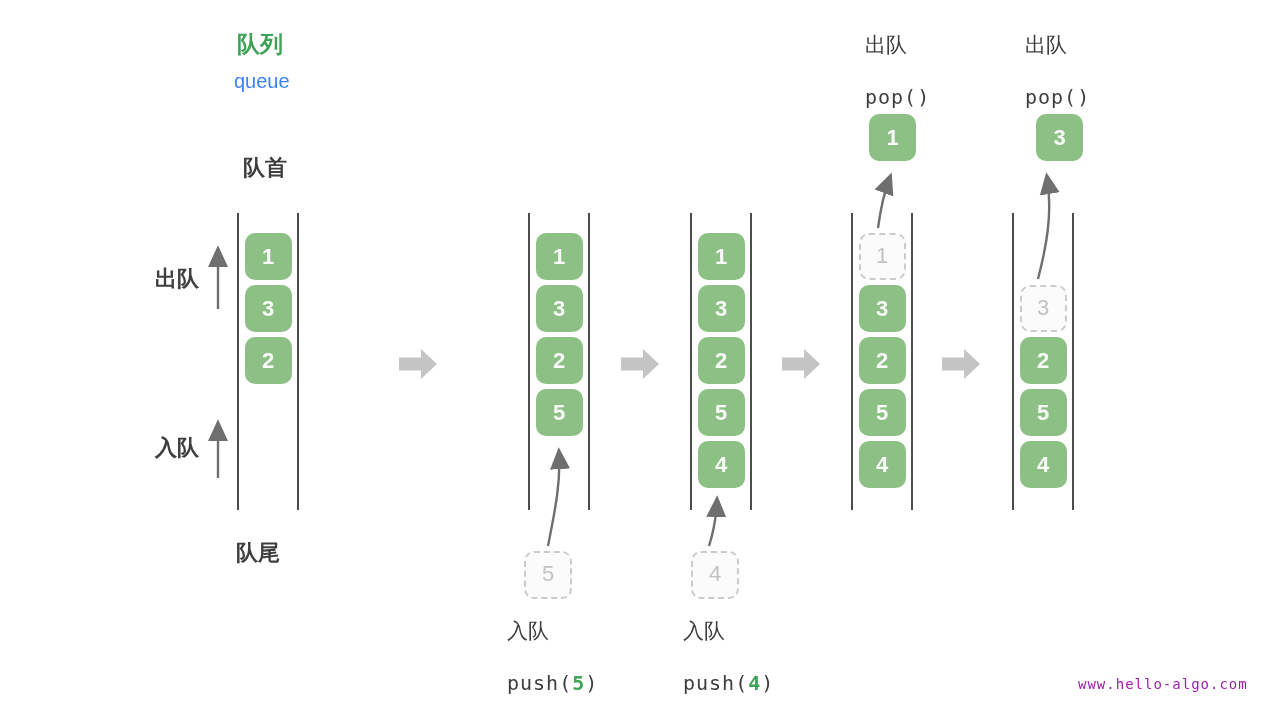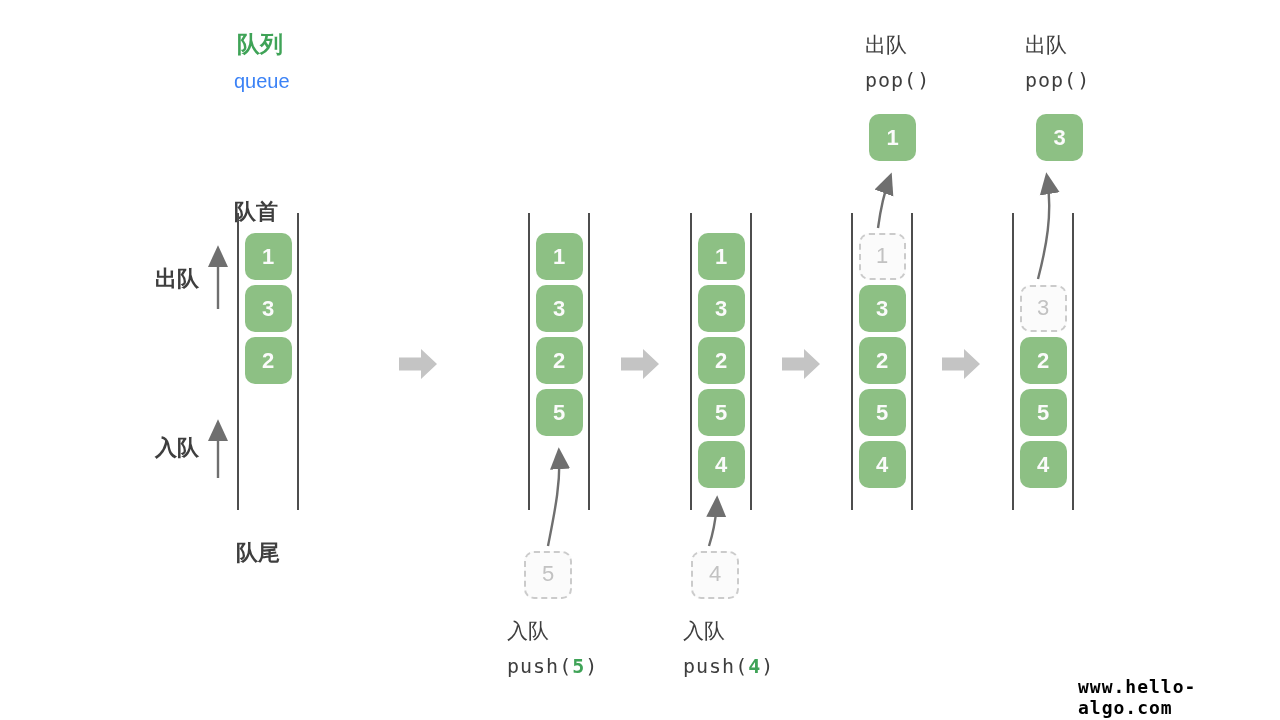--- a/index.html
+++ b/index.html
@@ -35,29 +35,29 @@
   .cell.dashed {
     background:#fbfbfb; border:2.5px dashed #cbcbcb; color:#c2c2c2;
     box-sizing:border-box; line-height:41px; font-weight:500;
   } 
 
   
   .op-label { position:absolute; }
   .op-zh { font-size:21px; color:#3e3e3e; line-height:26px; }
   .op-code {
     font-family:"DejaVu Sans Mono", monospace;
-    font-size:20px; color:#3e3e3e; line-height:26px; margin-top:9px;
+    font-size:20px; color:#3e3e3e; line-height:26px; margin-top:26px;
     letter-spacing:1px;
   }
   .op-code .arg { color:#3fa357; font-weight:bold; }
 
   .watermark {
     position:absolute; left:1078px; top:676px;
     font-family:"DejaVu Sans Mono", monospace;
-    font-size:18px; color:#000000; letter-spacing:1px;font-weight:bold;
+    font-size:14px; color:#a21caf; letter-spacing:1px;
   }
 
   svg.overlay { position:absolute; left:0; top:0; pointer-events:none; }
 </style>
 </head>
 <body>
 
 <div id="canvas">
 
   <svg class="overlay" width="1280" height="720" viewBox="0 0 1280 720">
@@ -78,21 +78,21 @@
 
     <polygon points="399,357.5 421,357.5 421,349 437,364 421,379 421,370.5 399,370.5" fill="#c4c4c4"></polygon>
     <polygon points="621,357.5 643,357.5 643,349 659,364 643,379 643,370.5 621,370.5" fill="#c4c4c4"></polygon>
     <polygon points="782,357.5 804,357.5 804,349 820,364 804,379 804,370.5 782,370.5" fill="#c4c4c4"></polygon>
     <polygon points="942,357.5 964,357.5 964,349 980,364 964,379 964,370.5 942,370.5" fill="#c4c4c4"></polygon>
   </svg>
 
   <div class="title-zh">队列</div>
   <div class="title-en">queue</div>
 
-  <div class="side-label" style="left:234px; top:153px;margin-top:44px;">队首</div>
+  <div class="side-label" style="left:243px; top:153px;">队首</div>
   <div class="side-label" style="left:236px; top:538px;">队尾</div>
   <div class="side-label" style="left:155px; top:264px;">出队</div>
   <div class="side-label" style="left:155px; top:433px;">入队</div>
 
   <div class="col" style="left:237px;">
     <i class="rail l"></i>
     <i class="rail r"></i>
     <div class="cell slot0">1</div>
     <div class="cell slot1">3</div>
     <div class="cell slot2">2</div>

